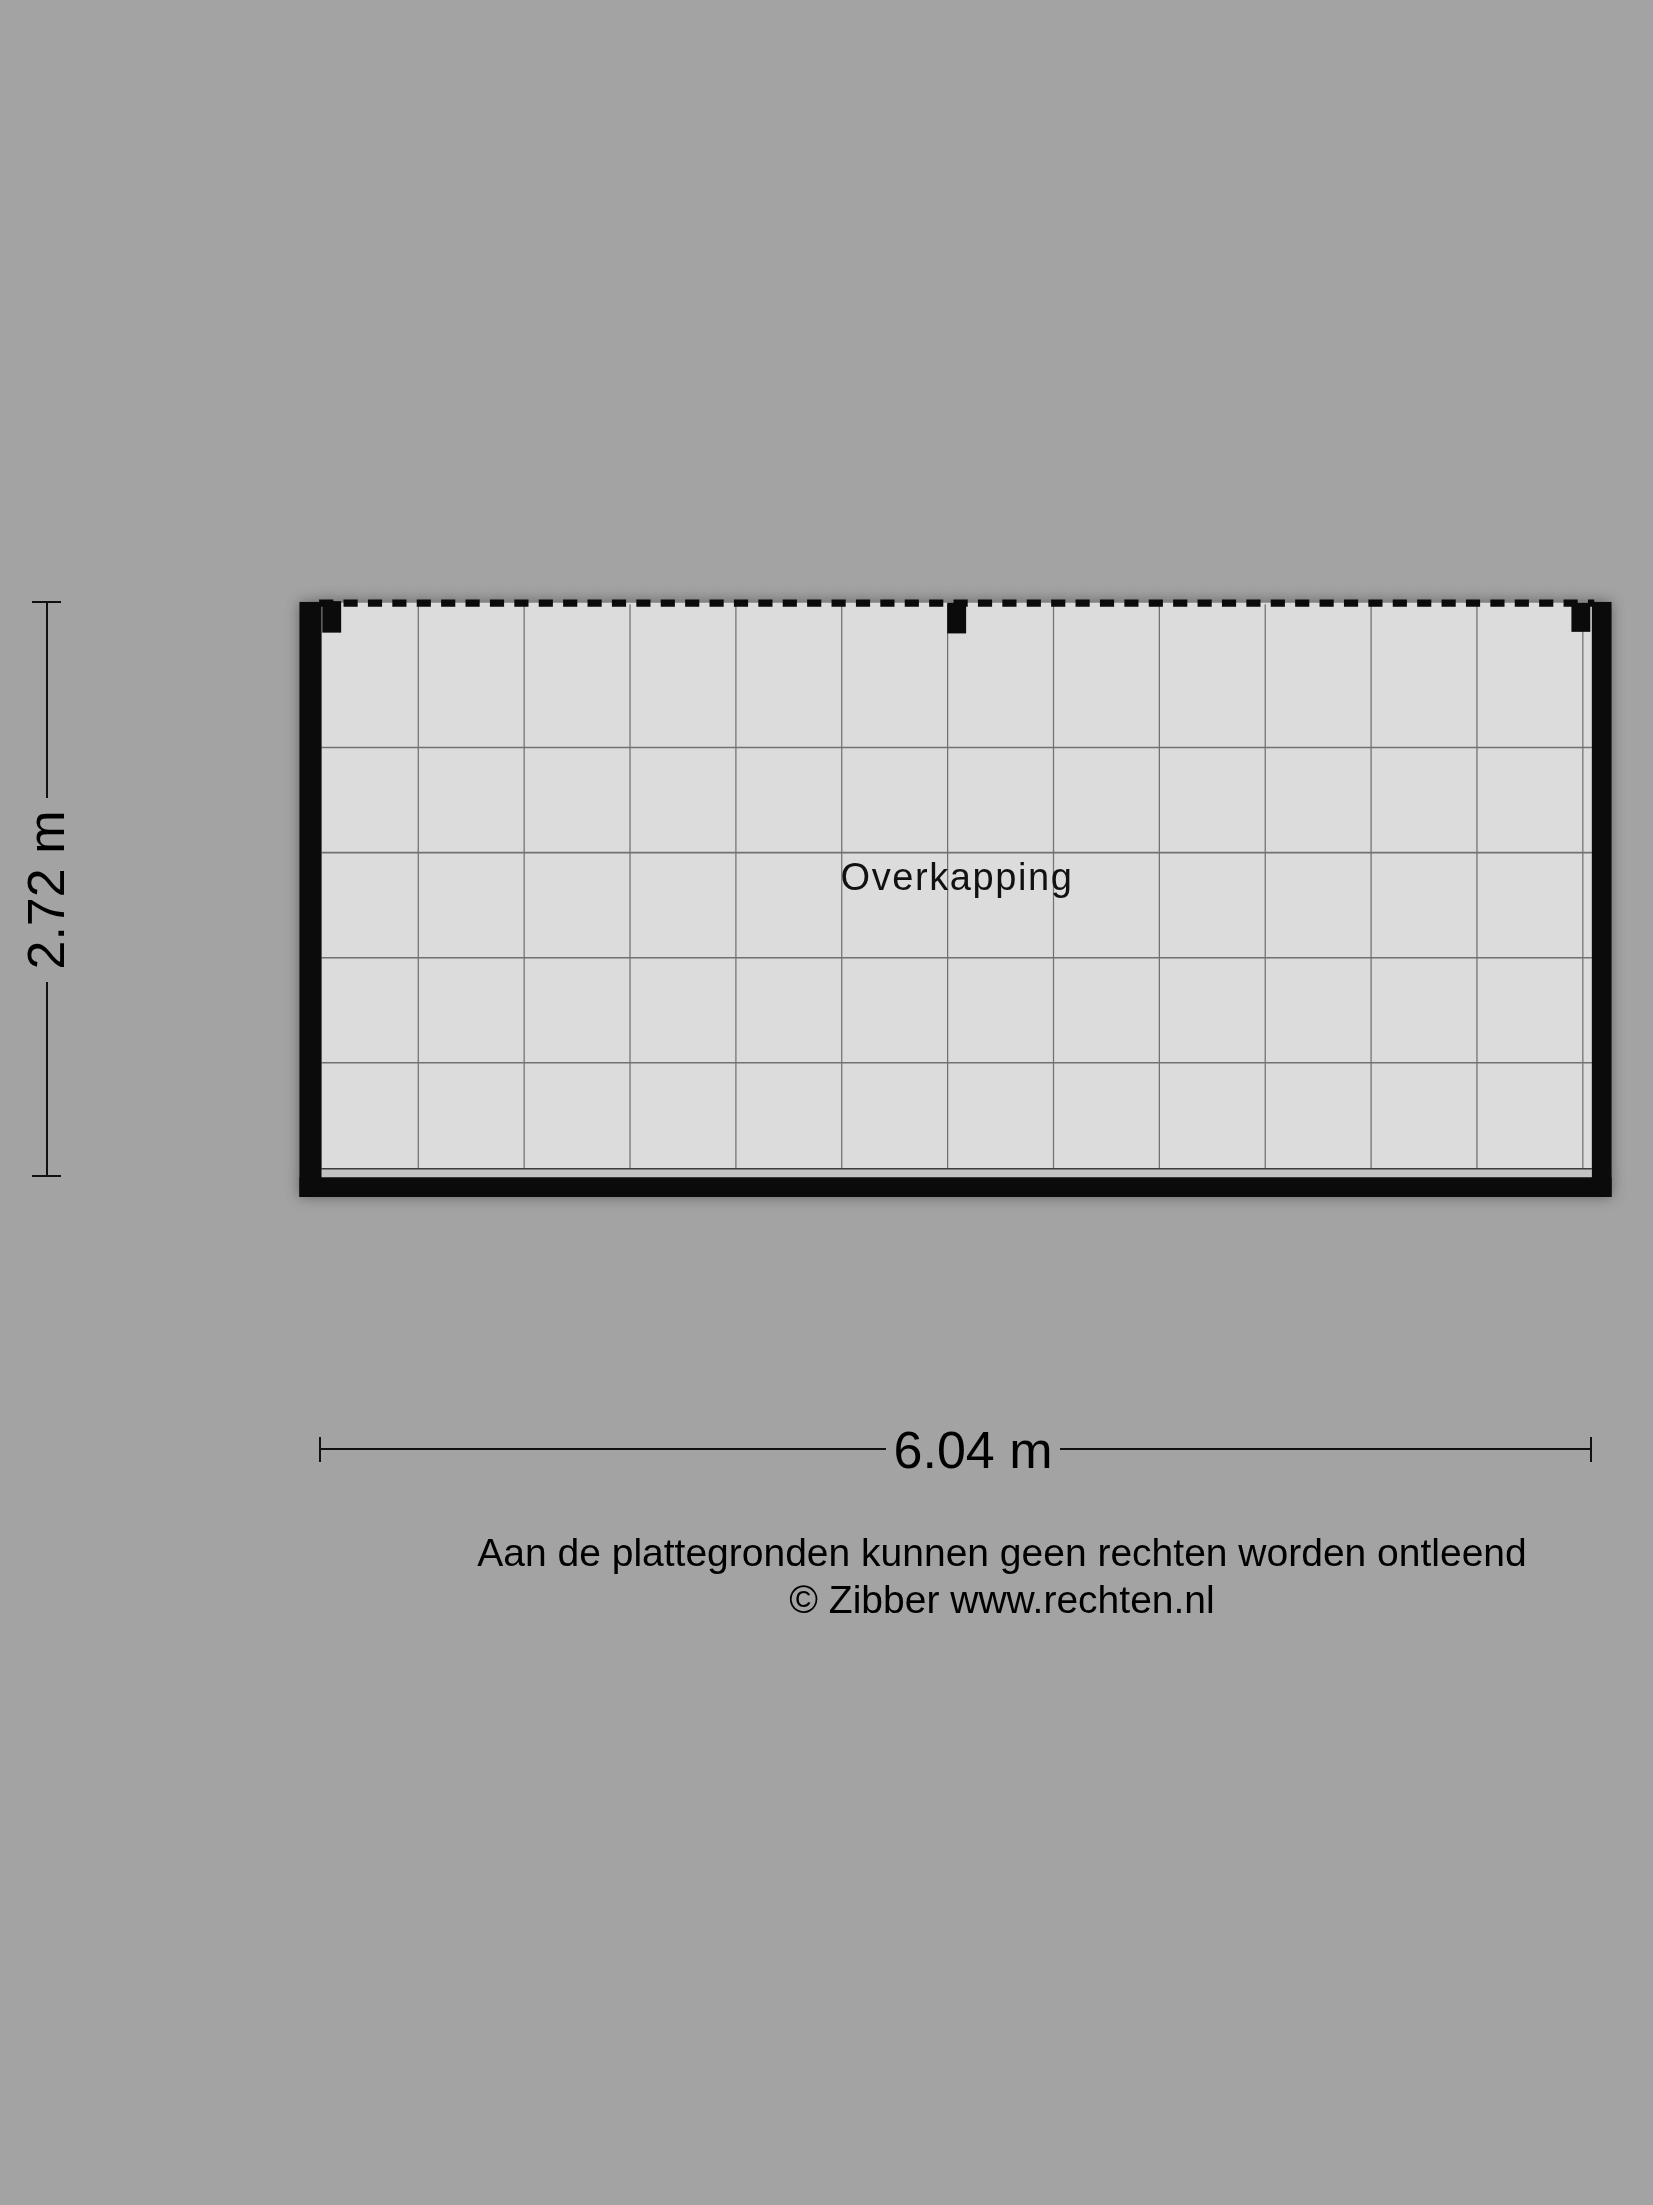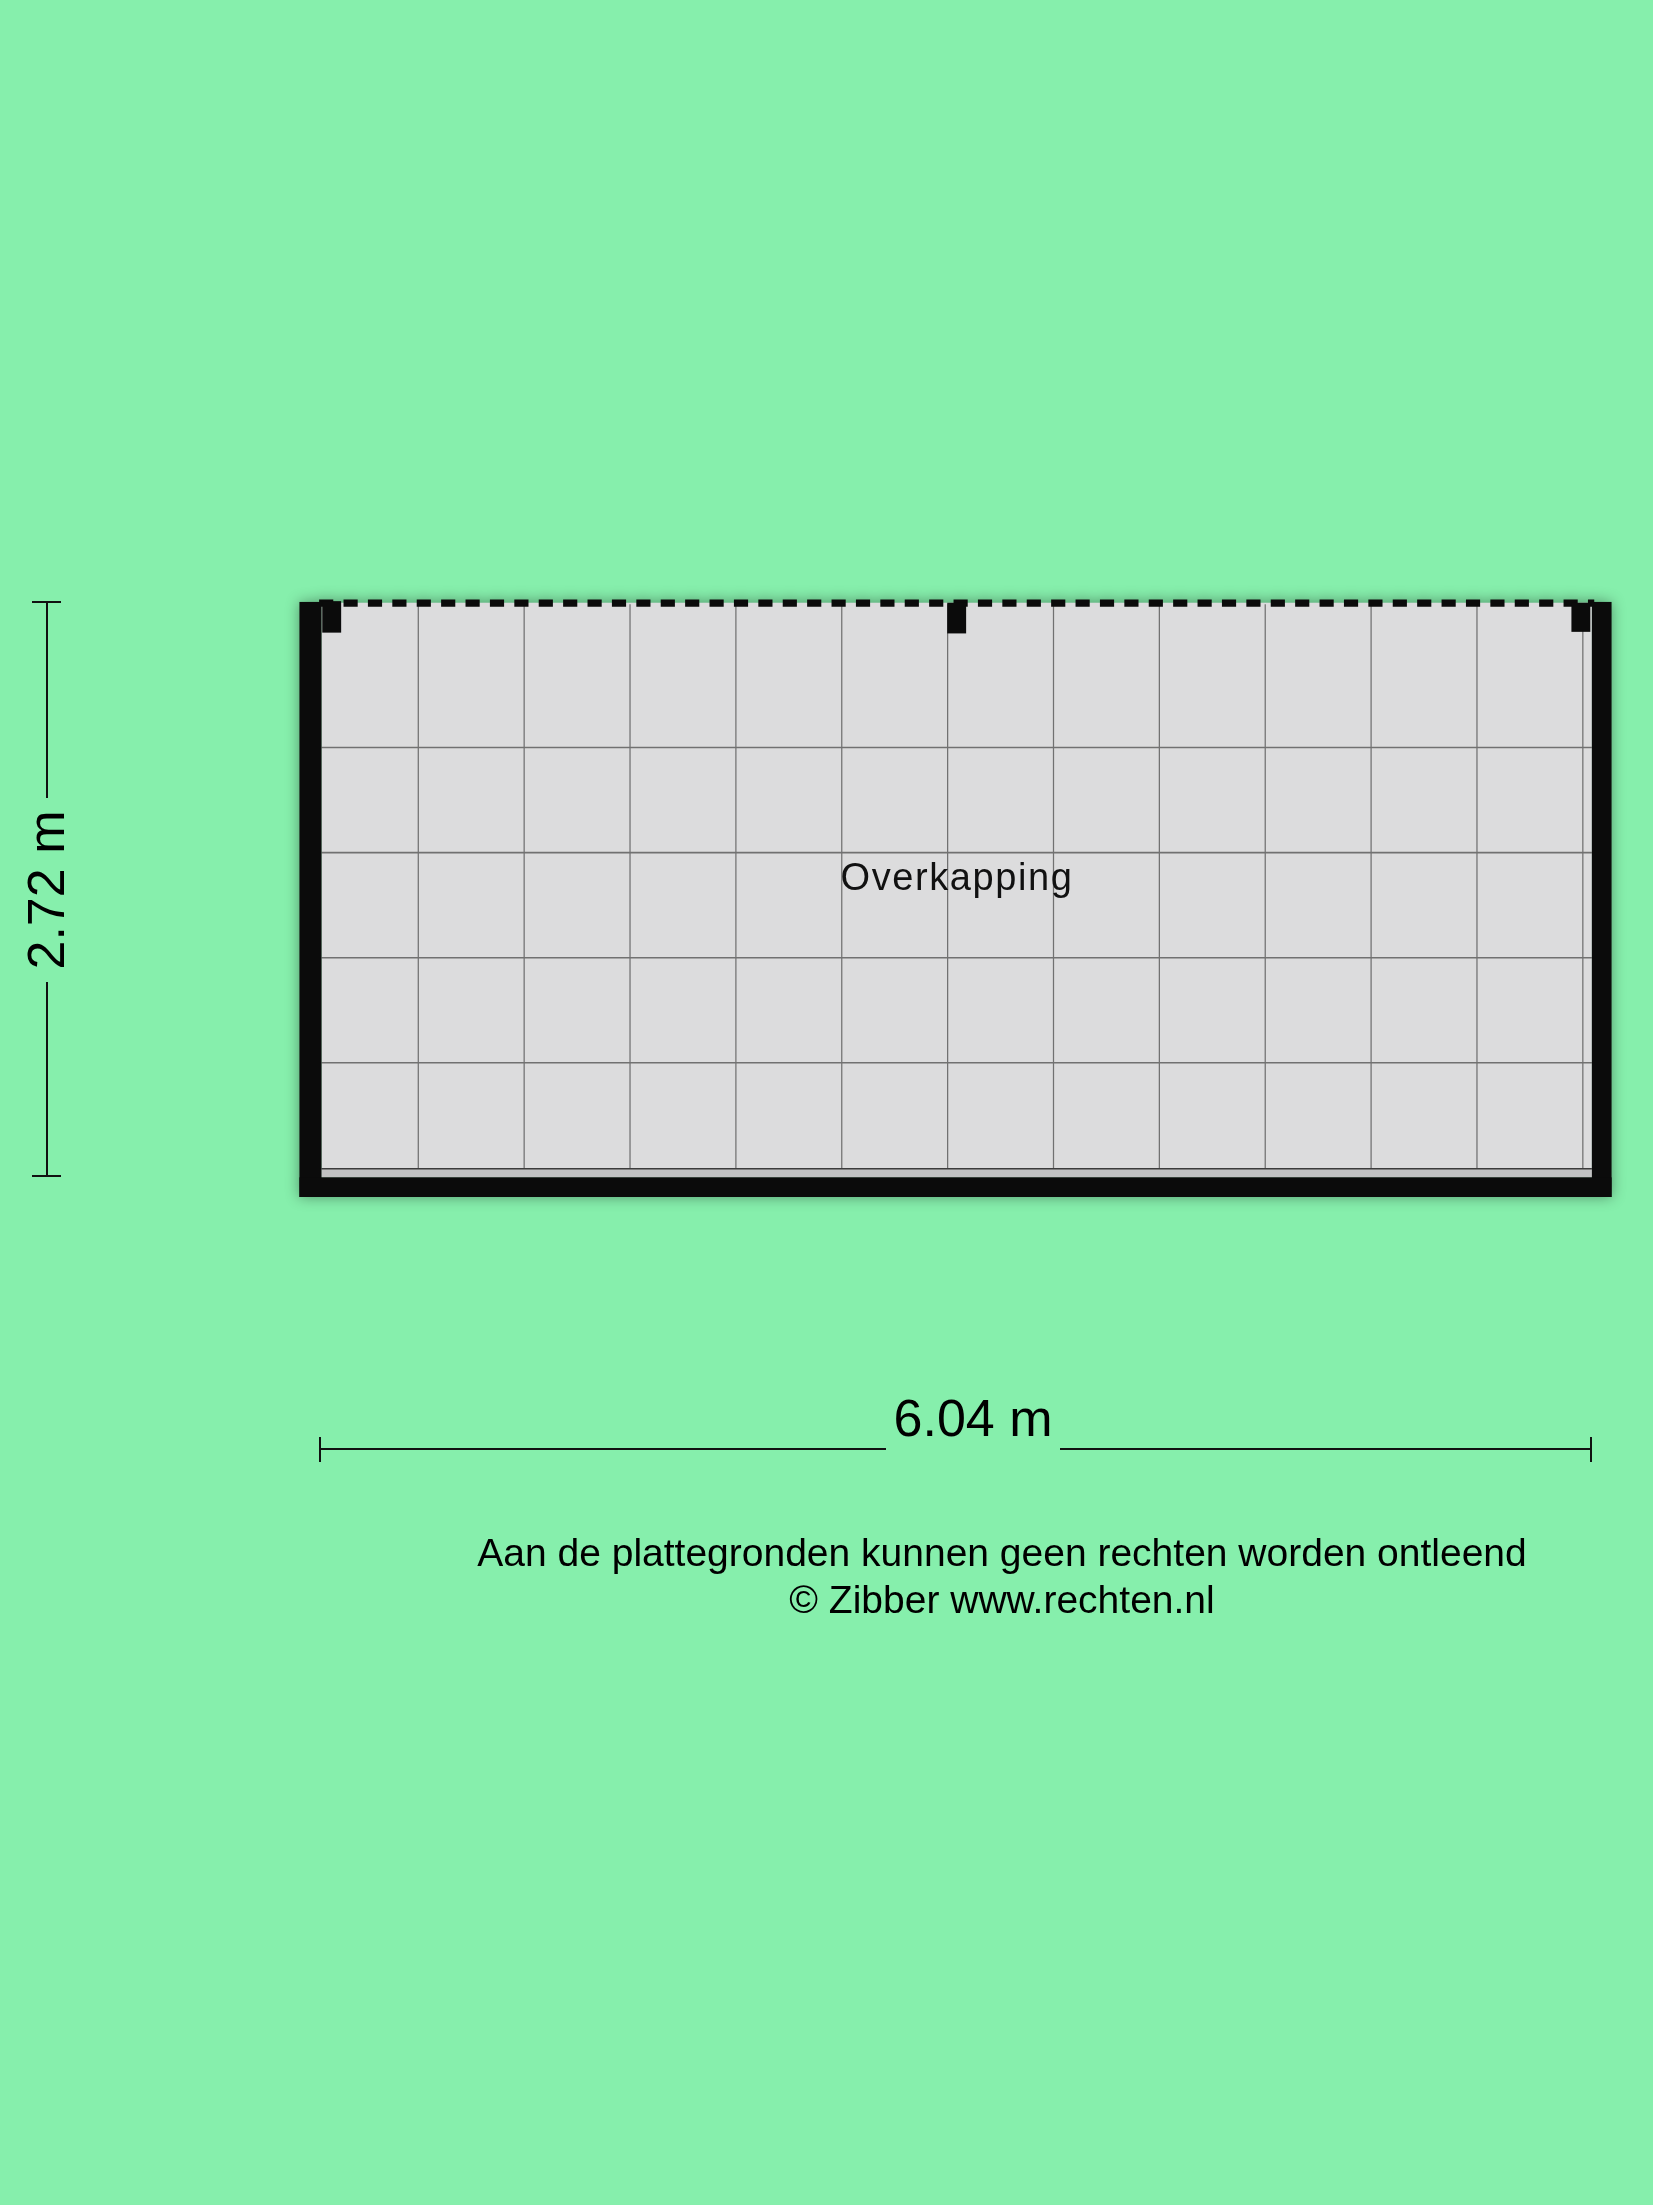--- a/index.html
+++ b/index.html
@@ -7,21 +7,21 @@
     padding: 0;
     background: #ffffff;
     width: 1654px;
     height: 2205px;
     font-family: "Liberation Sans", sans-serif;
   }
   .page {
     position: relative;
     width: 1654px;
     height: 2205px;
-    background: #86efac;
+    background: #a3a3a3;
     overflow: hidden;
   }
   .plan-svg {
     position: absolute;
     left: 299px;
     top: 598px;
     width: 1313px;
     height: 599px;
     filter: drop-shadow(0 0 7px rgba(0,0,0,0.38));
   }
@@ -54,21 +54,21 @@
     white-space: nowrap;
   }
   
   .hdim-seg-left  { left: 321px;  top: 1448px; width: 565px; height: 2.4px; }
   .hdim-seg-right { left: 1060px; top: 1448px; width: 532px; height: 2.4px; }
   .hdim-cap-left  { left: 319px;  top: 1437px; width: 2.4px;   height: 25px; }
   .hdim-cap-right { left: 1590px; top: 1437px; width: 2.4px;   height: 25px; }
   .hdim-label {
     position: absolute;
     left: 973px;
-    top: 1418px;
+    top: 1450px;
     transform: translate(-50%, -50%);
     font-size: 52px;
     color: #000000;
     white-space: nowrap;
   }
   .footer {
     position: absolute;
     left: 1002px;
     top: 1529px;
     transform: translateX(-50%);

